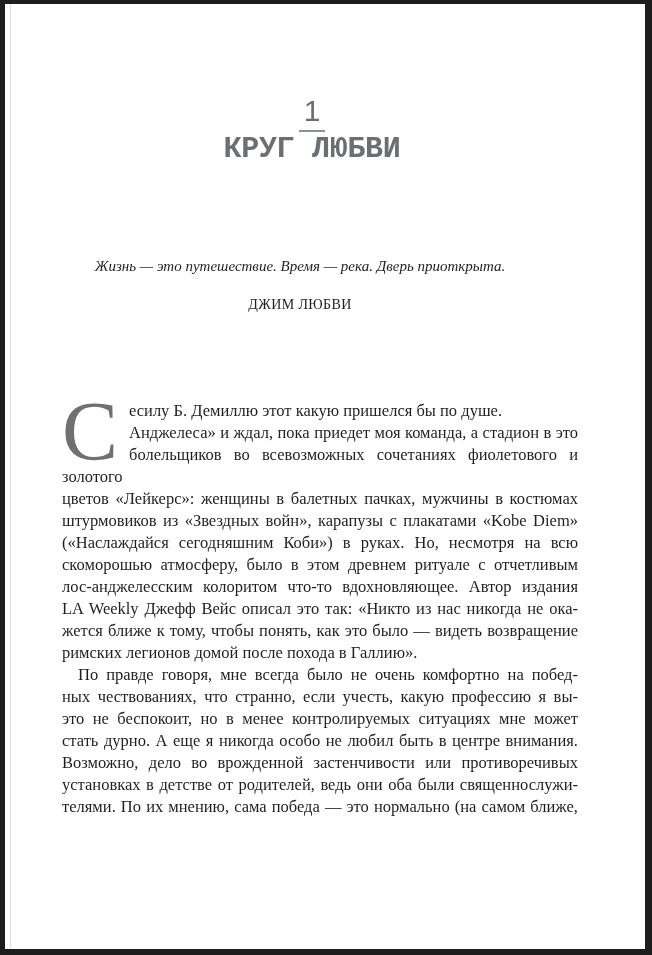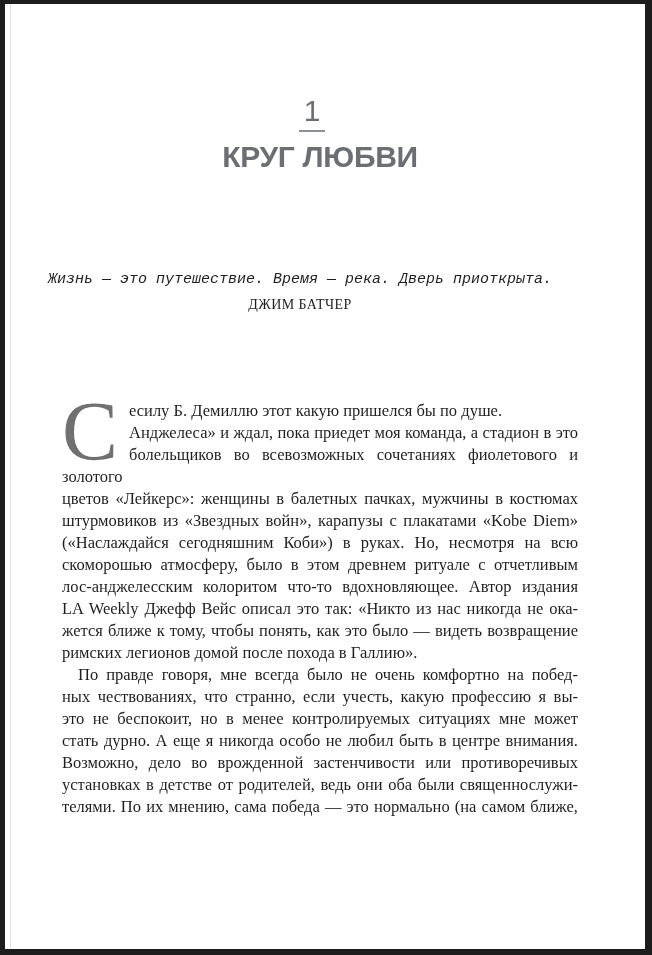--- a/index.html
+++ b/index.html
@@ -55,40 +55,39 @@
     position: absolute;
     top: 130px;
     left: 299px;
     width: 26px;
     height: 2px;
     background: #8d9094;
   }
 
   .chapter-title {
     top: 133px;
-    margin: 8px;
+    margin: 0;
     text-align: center;
     transform: translateX(-8px);
-    font-family: Liberation Sans, sans-serif;
+    font-family: Liberation Mono, monospace;
     font-size: 30px;
     line-height: 32px;
     font-weight: 700;
     letter-spacing: -0.3px;
     color: var(--heading, #6b6e72);
   }
 
   .epigraph-text {
-    top: 270px;
+    top: 256px;
     text-align: center;
     transform: translateX(-20px);
     font-style: italic;
     font-size: 15px;
     line-height: 20px;
     color: var(--body-text, #1f1f1f);
-    font-family: Liberation Mono, monospace;
   }
 
   .epigraph-author {
     top: 296px;
     text-align: center;
     transform: translateX(-20px);
     font-size: 14px;
     line-height: 18px;
     letter-spacing: 0.4px;
     color: var(--body-text, #1f1f1f);
@@ -128,21 +127,21 @@
   <div class="edge-line"></div>
 
   <div class="col chapter-number">1</div>
 
   <div class="chapter-rule"></div>
 
   <h1 class="col chapter-title">КРУГ ЛЮБВИ</h1>
 
   <div class="col epigraph-text">Жизнь — это путешествие. Время — река. Дверь приоткрыта.</div>
 
-  <div class="col epigraph-author">ДЖИМ БАТЧЕР</div>
+  <div class="col epigraph-author">ДЖИМ ЛЮБВИ</div>
 
   <div class="col body-text">
     <div>
       <span class="drop-cap">С</span>
       <div>
           <div class="line last-left">есилу Б. Демиллю этот какую пришелся бы по душе.</div>
         </div>
       <div>
           <div class="line">Анджелеса» и ждал, пока приедет моя команда, а стадион в это</div>
           <div class="line">болельщиков во всевозможных сочетаниях фиолетового и золотого</div>

